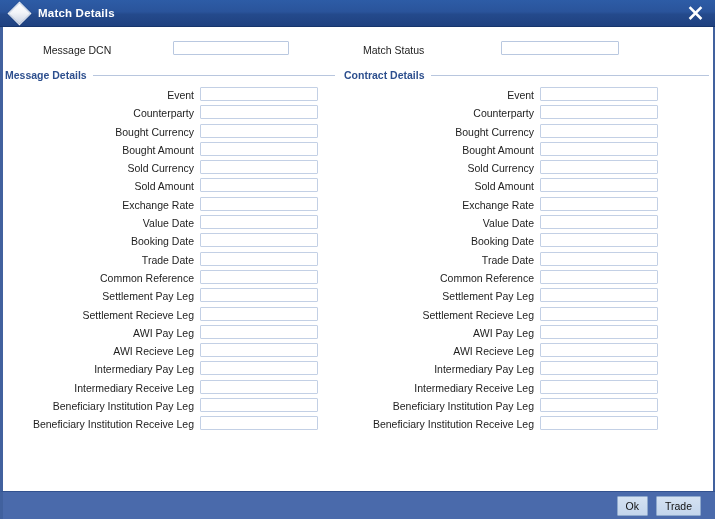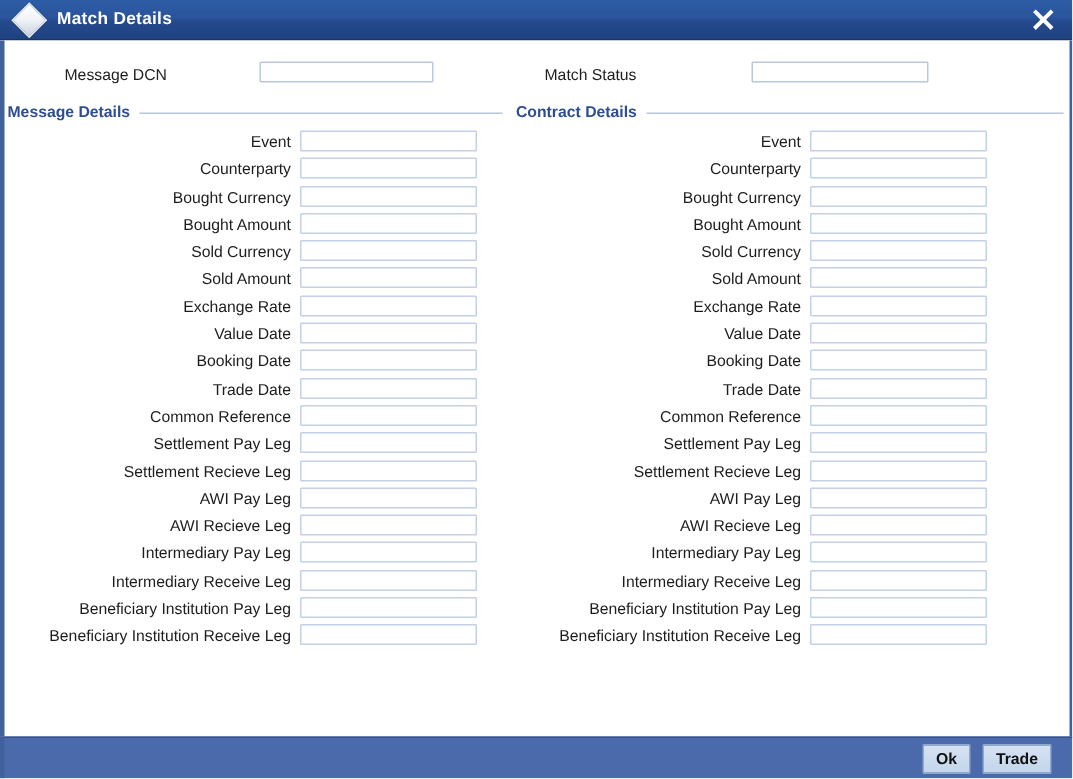--- a/index.html
+++ b/index.html
@@ -213,21 +213,21 @@
   .btn {
     box-sizing: border-box;
     min-width: 30px;
     height: 20px;
     padding: 0 8px;
     background: linear-gradient(to bottom, #d5e2f2 0%, #c3d5ec 100%);
     border: 1px solid #8fa9cd;
     border-radius: 1px;
     color: #111111;
     font-size: 10.5px;
-    font-weight: bold;
+    font-weight: normal;
     font-family: "Liberation Sans", sans-serif;
     cursor: pointer;
     line-height: 18px;
     text-align: center;
   }
 </style>
 </head>
 <body>
 
 <div class="window">

